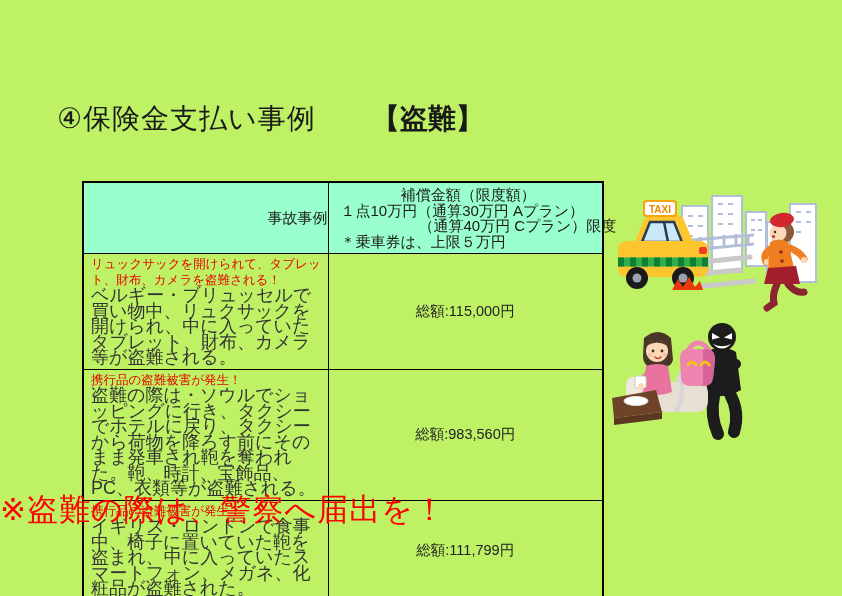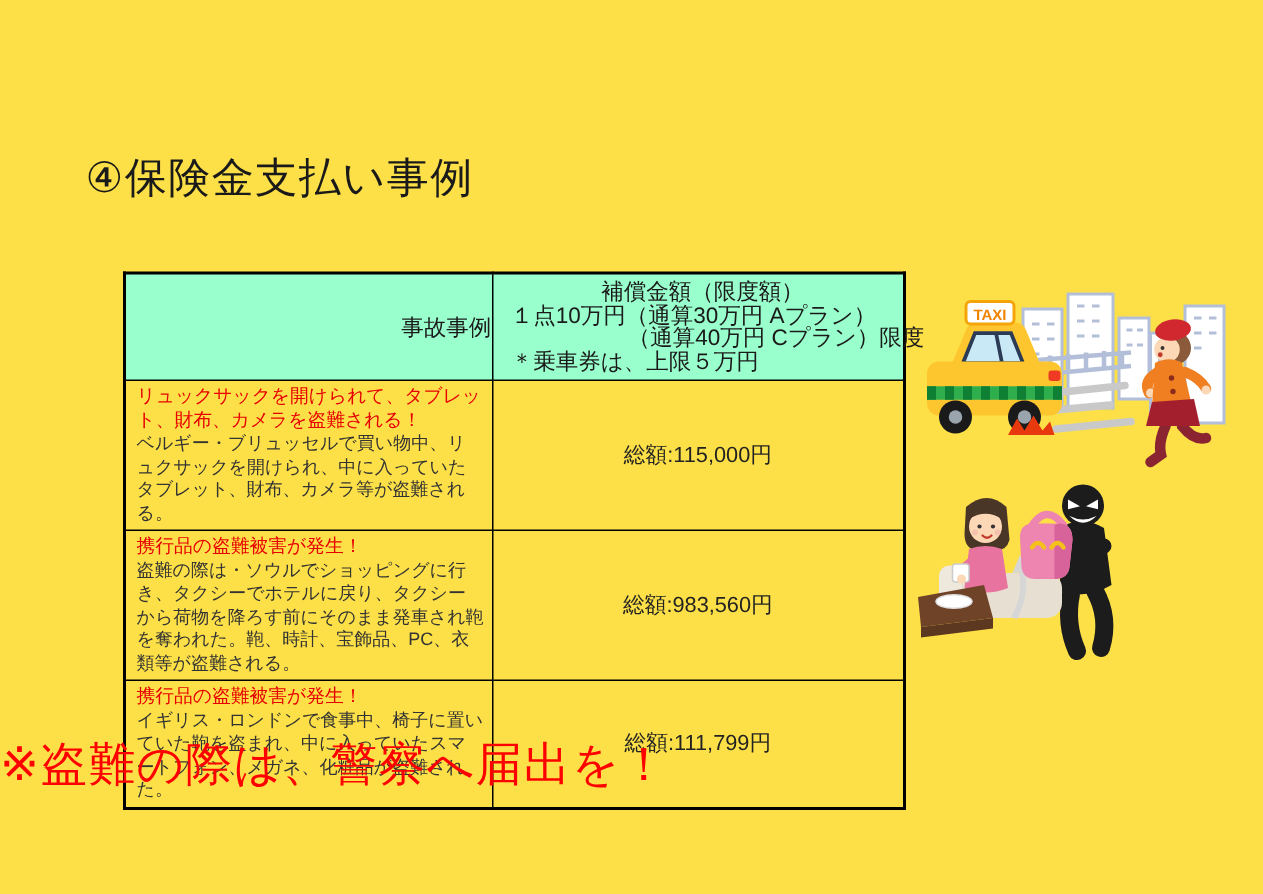--- a/index.html
+++ b/index.html
@@ -1,19 +1,19 @@
 <!DOCTYPE html>
 <html><head>
 <meta charset="utf-8">
 <style>
   * { margin:0; padding:0; box-sizing:border-box; }
   html,body { background:#ffffff; }
   body { font-family:"Liberation Sans","DejaVu Sans",sans-serif; }
   .slide {
-    position:relative; width:842px; height:596px; background:#fde047; overflow:hidden;
+    position:relative; width:842px; height:596px; background:#bef264; overflow:hidden;
   }
   .title-row {
     position:absolute; left:57px; top:100px; display:flex; align-items:baseline; gap:56px;
     font-size:28px; color:#1a1a1a; white-space:nowrap;
   }
   .title-main { font-weight:400; letter-spacing:1px; }
   .title-tag { font-weight:700; letter-spacing:0px; }
   .subtitle {
     position:absolute; left:70px; top:145px; font-size:19px; font-weight:700; color:#1a1a1a;
     letter-spacing:0.5px; white-space:nowrap;
@@ -28,37 +28,38 @@
   thead tr { height:66px; }
   th { background:#99ffcc; font-weight:400; font-size:15px; color:#1a1a1a; }
   th.col-case { text-align:right;padding-left:36px; }
   th.col-amount { text-align:left; padding:4px 6px 4px 12px; }
   .hl { line-height:15.5px; white-space:nowrap; }
   .hl.center { text-align:center; }
   .hl.indent { padding-left:78px; }
   tr.r1 { height:76px; } tr.r2 { height:74px; } tr.r3 { height:66px; }
   td.case-cell { padding:3px 5px 3px 7px; vertical-align:top; }
   .case-headline { color:#e60000; font-weight:400; font-size:12.5px; line-height:15.5px; }
-  .case-desc { color:#333333; font-size:12px; line-height:15.5px; }
+  .case-desc { color:#333333; font-size:18px; line-height:15.5px; }
   td.amount-cell { text-align:center; font-size:14.5px; color:#222222;margin-top:40px; }
   .footer-note {
     position:absolute; left:0; right:0; top:489px; 
     color:#ff0000; font-size:31px; letter-spacing:1px; white-space:nowrap;
   }
   .illus { position:absolute; }
   .illus-taxi { left:612px; top:190px; }
   .illus-theft { left:610px; top:320px; }
 </style>
 </head>
 <body>
 
 <div class="slide">
 
   <div class="title-row">
     <span class="title-main">④保険金支払い事例</span>
+    <span class="title-tag">【盗難】</span>
   </div>
 
 
   <table class="cases">
     <colgroup>
         <col class="c-case">
         <col class="c-amount">
       </colgroup>
     <thead>
       <tr>

